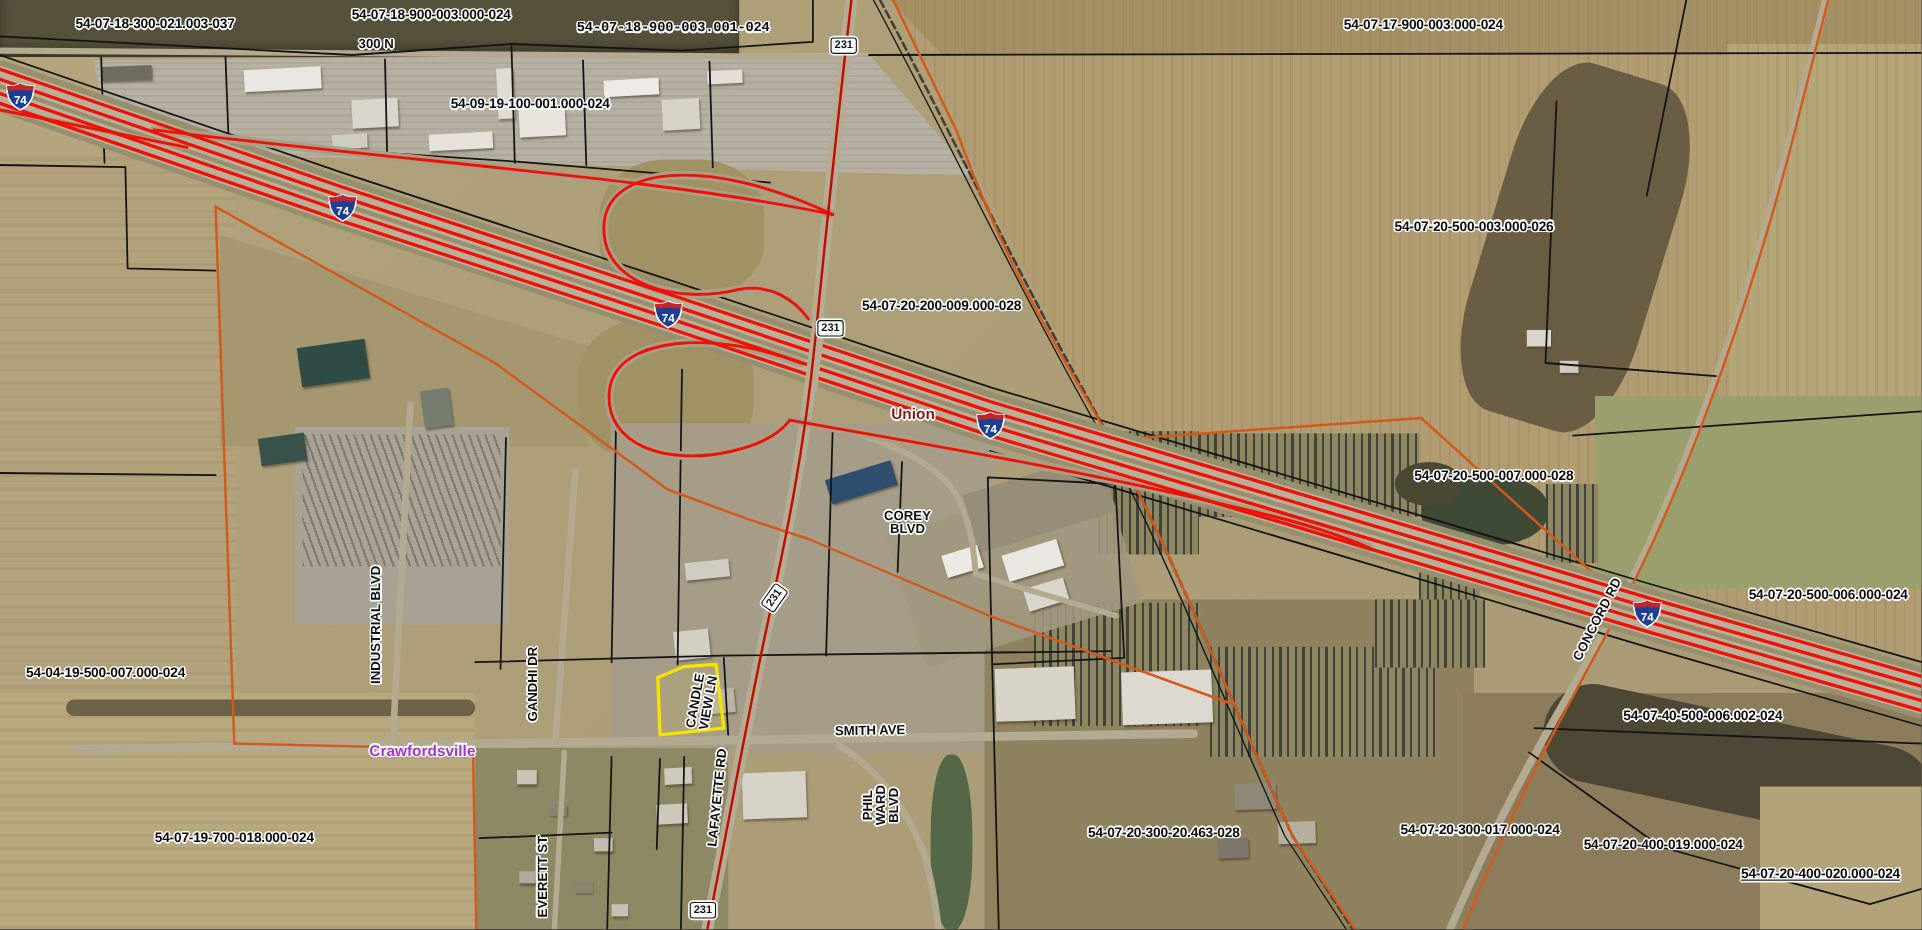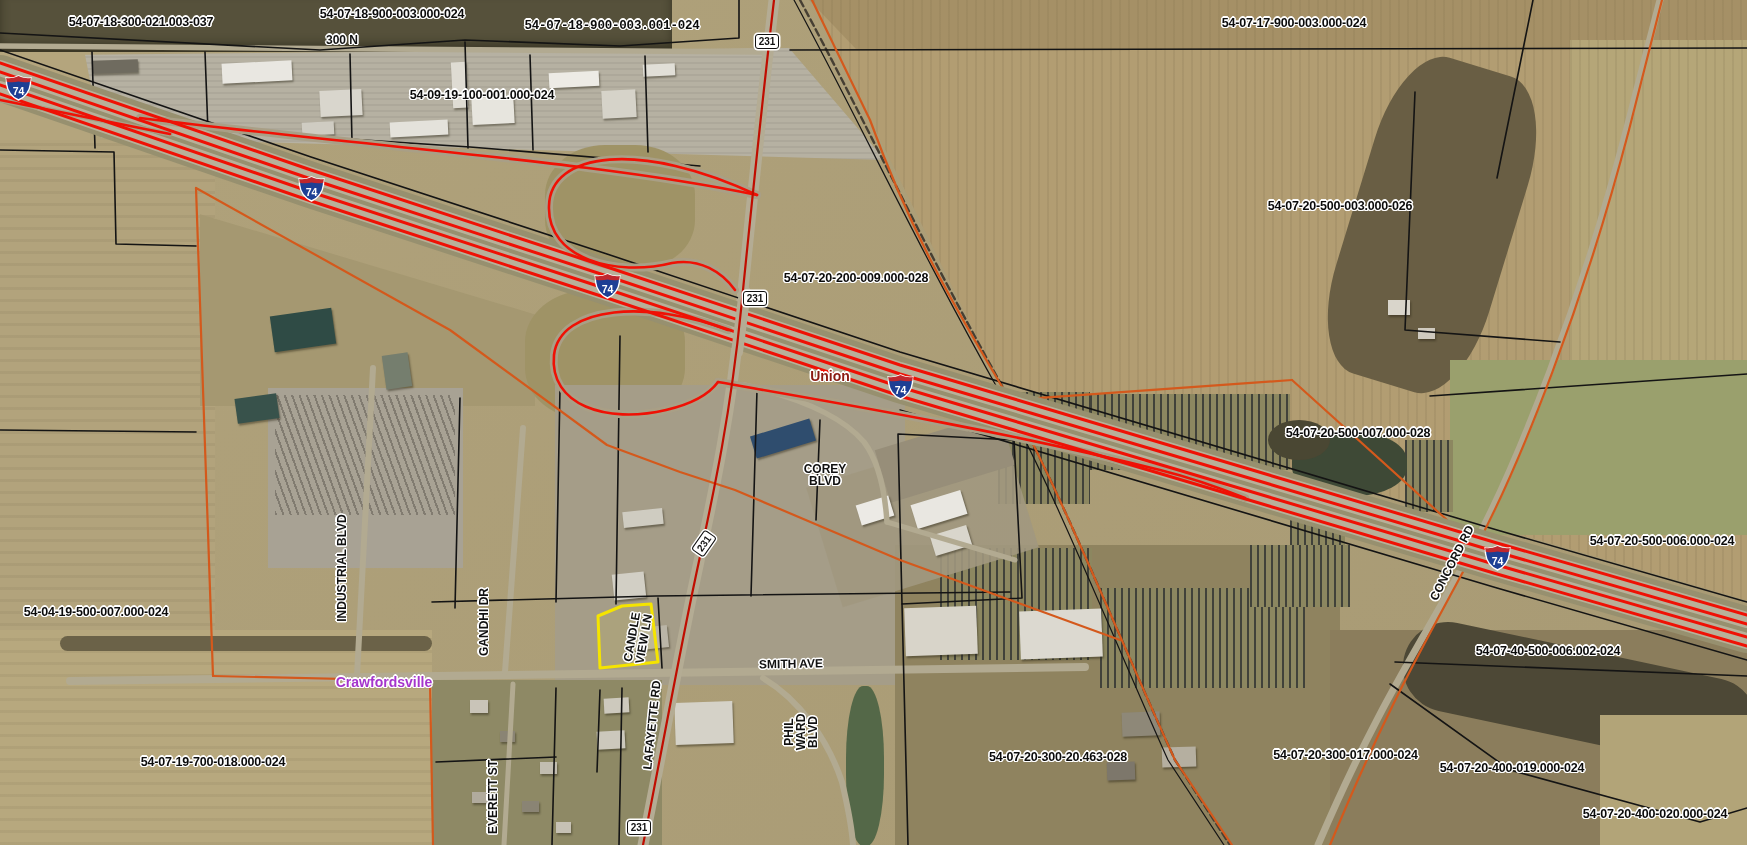--- a/index.html
+++ b/index.html
@@ -211,21 +211,21 @@
       <div class="lbl plabel" style="left: 1340px; top: 206px; transform: translate(-50%, -50%) rotate(0deg);">54-07-20-500-003.000-026</div>
       <div class="lbl plabel" style="left: 856px; top: 278px; transform: translate(-50%, -50%) rotate(0deg);">54-07-20-200-009.000-028</div>
       <div class="lbl plabel" style="left: 1358px; top: 433px; transform: translate(-50%, -50%) rotate(0deg);">54-07-20-500-007.000-028</div>
       <div class="lbl plabel" style="left: 1662px; top: 541px; transform: translate(-50%, -50%) rotate(0deg);">54-07-20-500-006.000-024</div>
       <div class="lbl plabel" style="left: 96px; top: 612px; transform: translate(-50%, -50%) rotate(0deg);">54-04-19-500-007.000-024</div>
       <div class="lbl plabel" style="left: 1548px; top: 651px; transform: translate(-50%, -50%) rotate(0deg);">54-07-40-500-006.002-024</div>
       <div class="lbl plabel" style="left: 1058px; top: 757px; transform: translate(-50%, -50%) rotate(0deg);">54-07-20-300-20.463-028</div>
       <div class="lbl plabel" style="left: 1337px; top: 755px; transform: translate(-50%, -50%) rotate(0deg); padding-left: 17px;">54-07-20-300-017.000-024</div>
       <div class="lbl plabel" style="left: 1512px; top: 738px; transform: translate(-50%, -50%) rotate(0deg); margin-top: 30px;">54-07-20-400-019.000-024</div>
       <div class="lbl plabel" style="left: 213px; top: 762px; transform: translate(-50%, -50%) rotate(0deg);">54-07-19-700-018.000-024</div>
-      <div class="lbl plabel" style="left: 1655px; top: 814px; transform: translate(-50%, -50%) rotate(0deg);">54-07-20-400-020.000-024</div>
+      <div class="lbl plabel" style="left: 1655px; top: 795px; transform: translate(-50%, -50%) rotate(0deg); text-decoration: underline;">54-07-20-400-020.000-024</div>
       <div class="lbl rlabel" style="left: 342px; top: 40px; transform: translate(-50%, -50%) rotate(0deg); text-align: center;">300 N</div>
       <div class="lbl rlabel" style="left: 791px; top: 664px; transform: translate(-50%, -50%) rotate(-1deg);">SMITH AVE</div>
       <div class="lbl rlabel" style="left: 825px; top: 475px; transform: translate(-50%, -50%) rotate(0deg);">COREY
 BLVD</div>
       <div class="lbl rlabel" style="left: 638px; top: 638px; transform: translate(-50%, -50%) rotate(-80deg);">CANDLE
 VIEW LN</div>
       <div class="lbl rlabel" style="left: 342px; top: 568px; transform: translate(-50%, -50%) rotate(-90deg);">INDUSTRIAL BLVD</div>
       <div class="lbl rlabel" style="left: 484px; top: 622px; transform: translate(-50%, -50%) rotate(-90deg);">GANDHI DR</div>
       <div class="lbl rlabel" style="left: 652px; top: 725px; transform: translate(-50%, -50%) rotate(-84deg);">LAFAYETTE RD</div>
       <div class="lbl rlabel" style="left: 801px; top: 732px; transform: translate(-50%, -50%) rotate(-90deg);">PHIL

